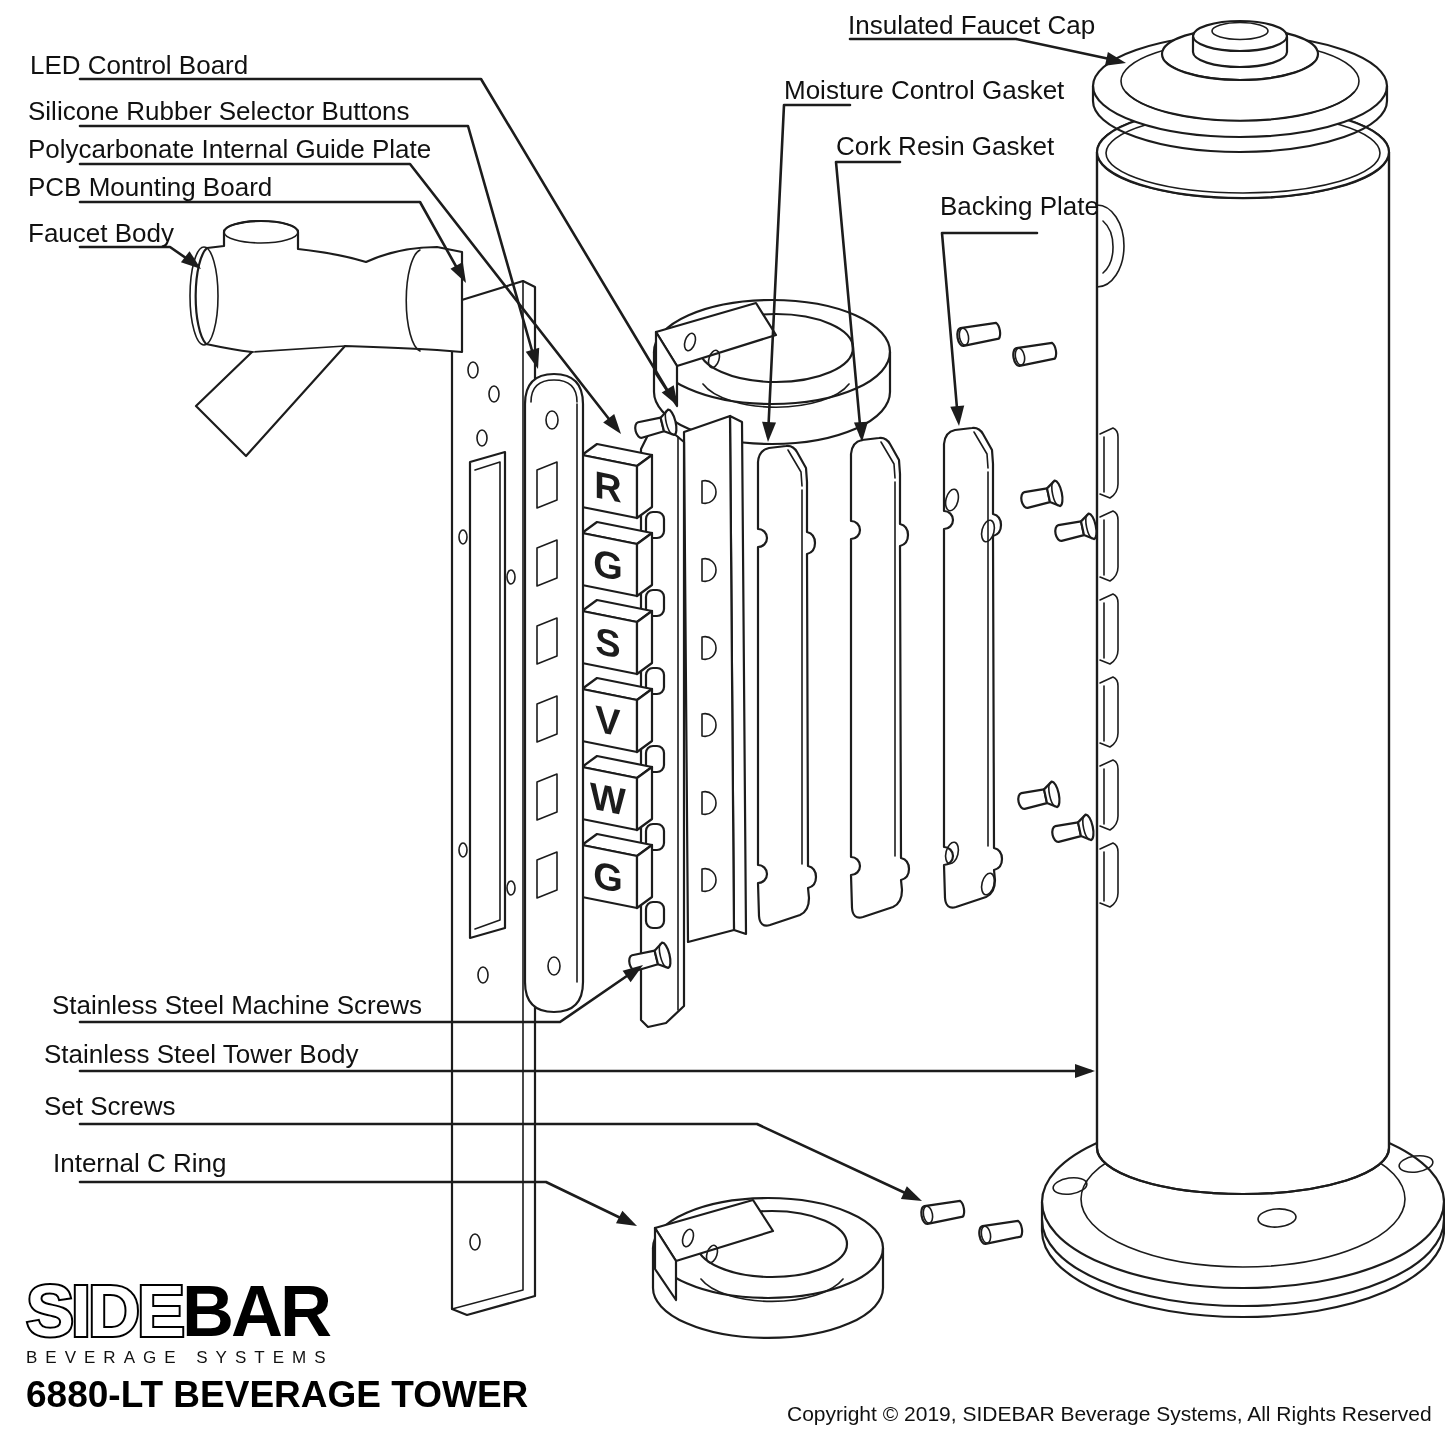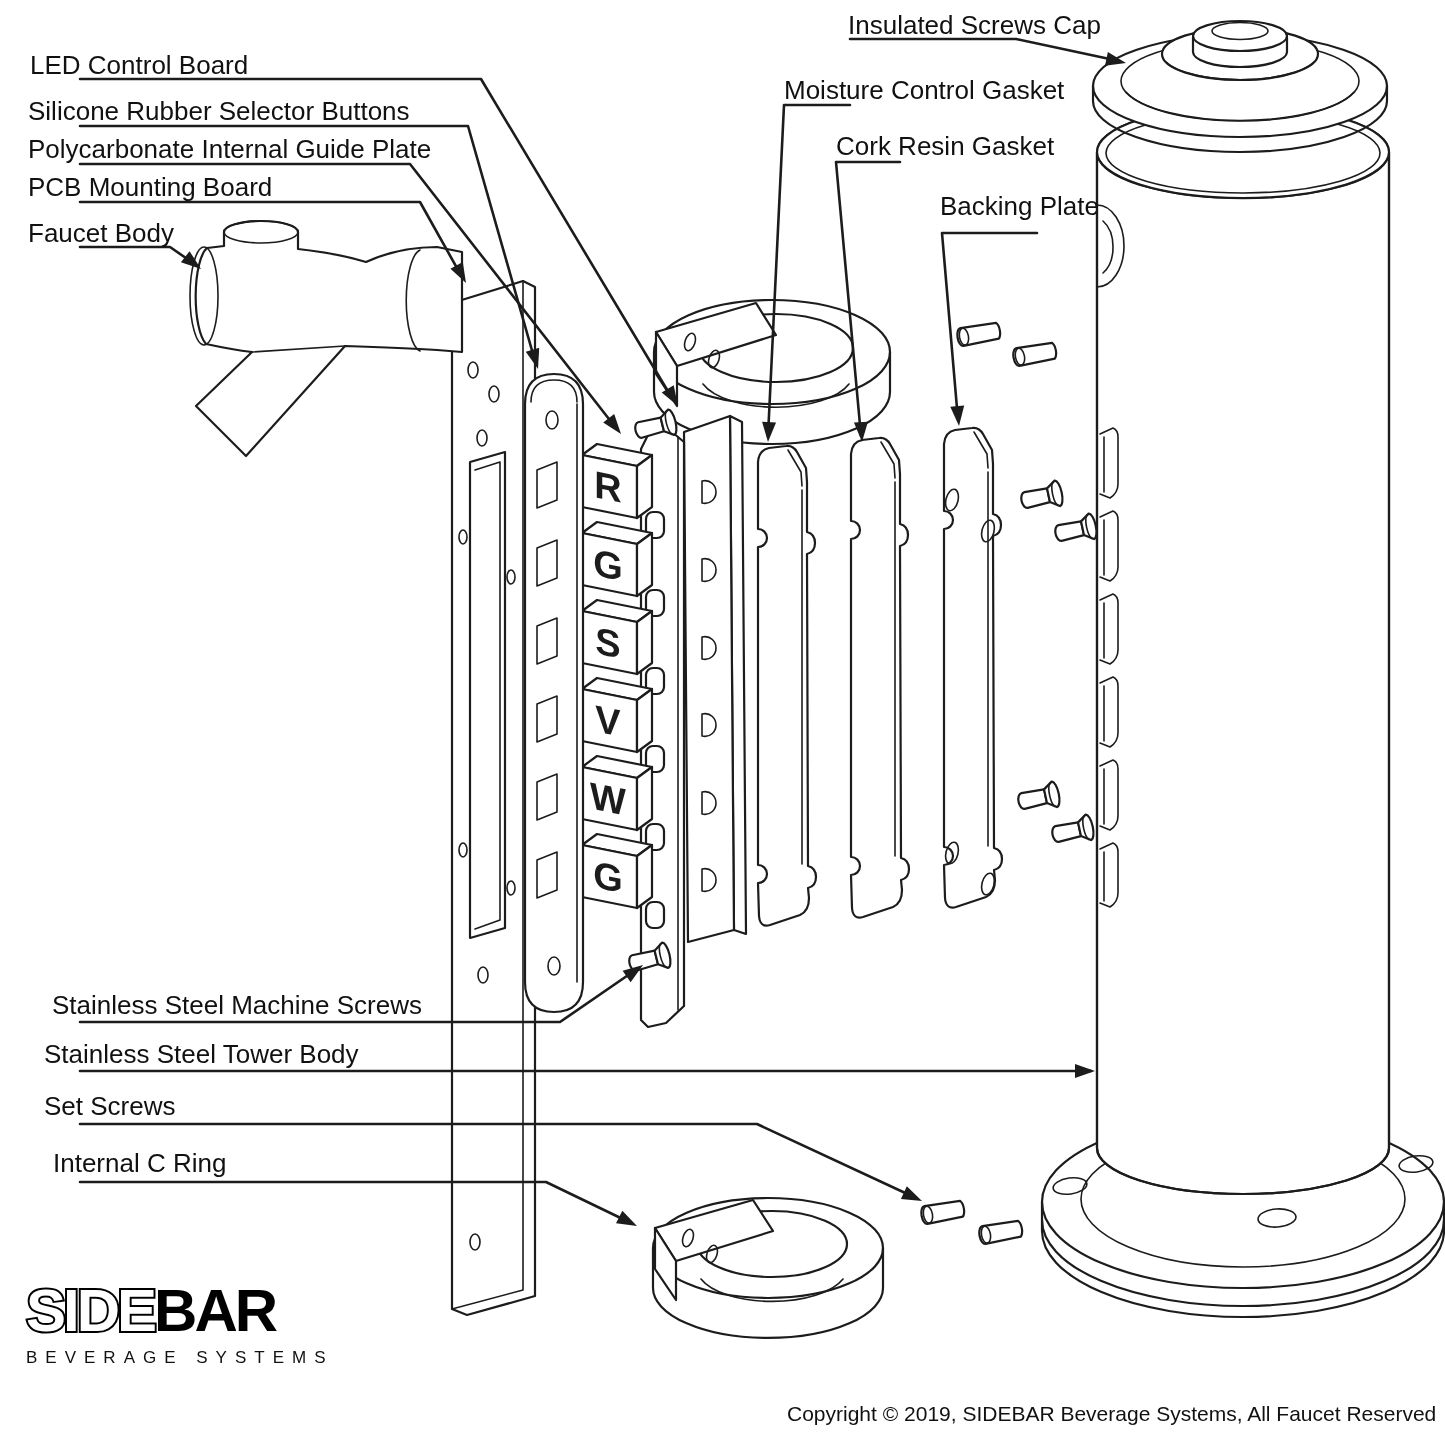--- a/index.html
+++ b/index.html
@@ -2,21 +2,21 @@
 <html><head>
 <meta charset="utf-8">
 <style>
   html,body{margin:0;padding:0;background:#ffffff;}
   #stage{position:relative;width:1445px;height:1445px;background:#ffffff;overflow:hidden;
          font-family:"Liberation Sans","DejaVu Sans",sans-serif;color:#111;}
   #stage svg{position:absolute;left:0;top:0;}
   .lbl{position:absolute;font-size:26px;color:#111;white-space:nowrap;line-height:30px;}
   
   #logo{position:absolute;left:26px;top:1276px;}
-  #logo .wordmark{font-weight:bold;font-size:60px;letter-spacing:-3px;line-height:70px;}
+  #logo .wordmark{font-weight:bold;font-size:72px;letter-spacing:-3px;line-height:70px;}
   #logo .side{color:#ffffff;-webkit-text-stroke:4px #000;paint-order:stroke;}
   #logo .bar{color:#000;}
   #logo .subtitle{font-size:17px;letter-spacing:8px;color:#111;margin-top:2px;}
   #logo .model{font-size:37px;font-weight:bold;color:#000;margin-top:6px;letter-spacing:0px;}
   #copyright{position:absolute;left:787px;top:1402px;font-size:21px;color:#111;white-space:nowrap;}
   .k{stroke:#1c1c1c;fill:none;stroke-width:2.2;stroke-linejoin:round;stroke-linecap:round;}
   .kf{stroke:#1c1c1c;fill:#ffffff;stroke-width:2.2;stroke-linejoin:round;stroke-linecap:round;}
   .kd{stroke:#1c1c1c;fill:none;stroke-width:1.6;stroke-linejoin:round;stroke-linecap:round;}
   .ldr{stroke:#1c1c1c;fill:none;stroke-width:2.6;stroke-linejoin:round;stroke-linecap:round;}
   .ah{fill:#1c1c1c;stroke:none;}
@@ -308,29 +308,30 @@
     <use href="#arrow" class="ah" transform="translate(922,1201) rotate(25)"></use>
     <use href="#arrow" class="ah" transform="translate(637,1226) rotate(27)"></use>
   </g>
 </svg>
 
 <div class="lbl" style="left:30px;top:50px;">LED Control Board</div>
 <div class="lbl" style="left:28px;top:96px;">Silicone Rubber Selector Buttons</div>
 <div class="lbl" style="left:28px;top:134px;">Polycarbonate Internal Guide Plate</div>
 <div class="lbl" style="left:28px;top:172px;">PCB Mounting Board</div>
 <div class="lbl" style="left:28px;top:218px;">Faucet Body</div>
-<div class="lbl" style="left:848px;top:10px;">Insulated Screws Cap</div>
+<div class="lbl" style="left:848px;top:10px;">Insulated Faucet Cap</div>
 <div class="lbl" style="left:784px;top:75px;">Moisture Control Gasket</div>
 <div class="lbl" style="left:836px;top:131px;">Cork Resin Gasket</div>
 <div class="lbl" style="left:940px;top:191px;text-align:right;">Backing Plate</div>
 <div class="lbl" style="left:52px;top:990px;">Stainless Steel Machine Screws</div>
 <div class="lbl" style="left:44px;top:1039px;">Stainless Steel Tower Body</div>
 <div class="lbl" style="left:44px;top:1091px;">Set Screws</div>
 <div class="lbl" style="left:42px;top:1148px;margin-left:11px;">Internal C Ring</div>
 
 <div id="logo">
   <div class="wordmark"><span class="side">SIDE</span><span class="bar">BAR</span></div>
   <div class="subtitle">BEVERAGE SYSTEMS</div>
+  <div class="model">6880-LT BEVERAGE TOWER</div>
 </div>
 
-<div id="copyright">Copyright © 2019, SIDEBAR Beverage Systems, All Faucet Reserved</div>
+<div id="copyright">Copyright © 2019, SIDEBAR Beverage Systems, All Rights Reserved</div>
 
 </div>
 
 </body></html>

